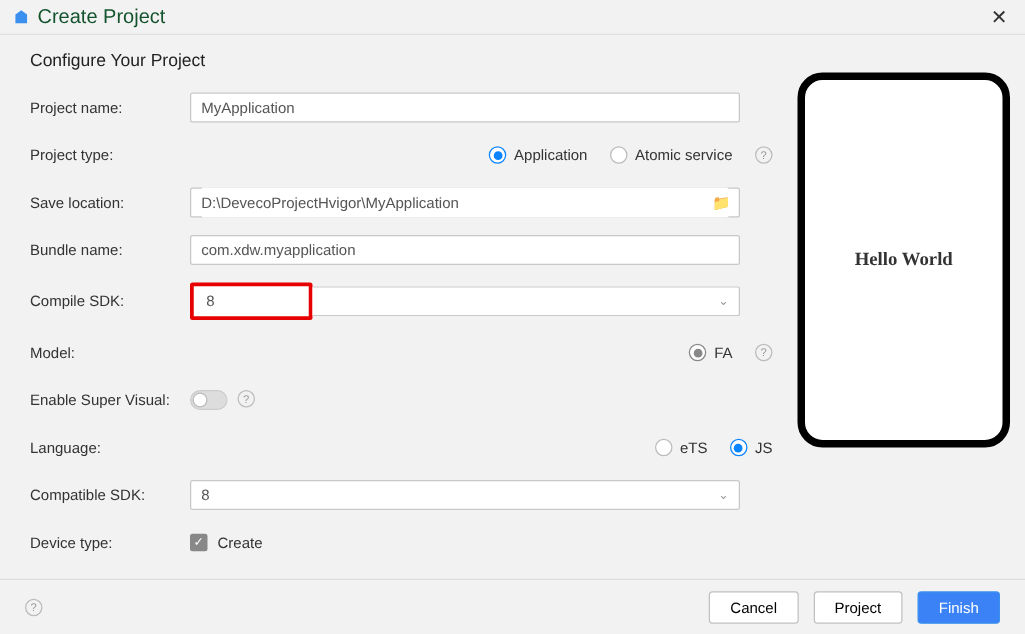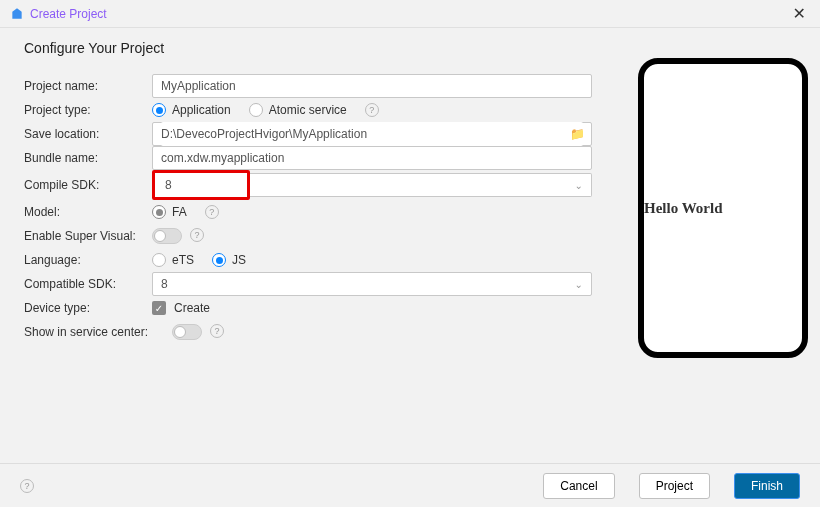--- a/index.html
+++ b/index.html
@@ -18,21 +18,21 @@
       border-bottom: 1px solid #e0e0e0;
       display: flex;
       align-items: center;
       padding: 0 10px;
       background: #f2f2f2;
     }
     .titlebar-icon {
       width: 14px; height: 14px;
       margin-right: 6px;
     }
-    .titlebar-title { font-size: 12px; color: #8b5cf6; }
+    .titlebar-title { font-size: 16px; color: #14532d; }
     .close-btn {
       margin-left: auto;
       font-size: 16px;
       cursor: pointer;
       padding: 0 4px;
       color: #333;
     }
     .content {
       display: flex;
       padding: 12px 12px 0 24px;
@@ -43,20 +43,21 @@
     }
     .heading {
       font-size: 14px;
       font-weight: 500;
       margin-bottom: 18px;
       color: #222;
     }
     .row {
       display: flex;
       align-items: center;
+      margin-bottom: 14px;
       min-height: 24px;
     }
     .label {
       width: 128px;
       font-size: 12px;
       color: #333;
     }
     .field {
       flex: 1;
       display: flex;
@@ -110,21 +111,21 @@
       border: 1px solid #c8c8c8;
       border-left: none;
       background: #fff;
       display: flex;
       align-items: center;
       justify-content: flex-end;
       padding-right: 8px;
       border-radius: 0 2px 2px 0;
     }
     .chevron { color: #999; font-size: 10px; }
-    .radio-group { display: flex; align-items: center; gap: 18px; }
+    .radio-group { display: flex; align-items: center; gap: 18px; justify-content: flex-end; }
     .radio-option { display: flex; align-items: center; gap: 6px; cursor: pointer; }
     .radio {
       width: 14px; height: 14px;
       border-radius: 50%;
       border: 1.5px solid #bbb;
       display: inline-flex;
       align-items: center;
       justify-content: center;
       background: #fff;
     }
@@ -182,21 +183,21 @@
       border-radius: 2px;
     }
     .preview {
       width: 170px;
       height: 300px;
       border: 6px solid #000;
       border-radius: 20px;
       background: #fff;
       display: flex;
       align-items: center;
-      justify-content: flex-start;
+      justify-content: center;
       margin-top: 18px;
     }
     .preview-text {
       font-family: Georgia, "Times New Roman", serif;
       font-weight: bold;
       font-size: 15px;
     }
     .footer {
       position: absolute;
       bottom: 0; left: 0; right: 0;
@@ -209,26 +210,26 @@
     }
     .footer .help-icon { margin-right: auto; }
     .btn {
       height: 26px;
       padding: 0 16px;
       border: 1px solid #c0c0c0;
       background: #fff;
       border-radius: 3px;
       font-size: 12px;
       cursor: pointer;
-      margin-left: 24px;
+      margin-left: 12px;
       display: inline-flex;
       align-items: center;
     }
     .btn.primary {
-      background: #0369a1;
+      background: #3b82f6;
       border-color: #3b8fef;
       color: #fff;
     }
   </style>
 </head>
 <body>
 
 <div class="titlebar">
   <span class="titlebar-icon">
     <svg viewBox="0 0 24 24" width="14" height="14">

